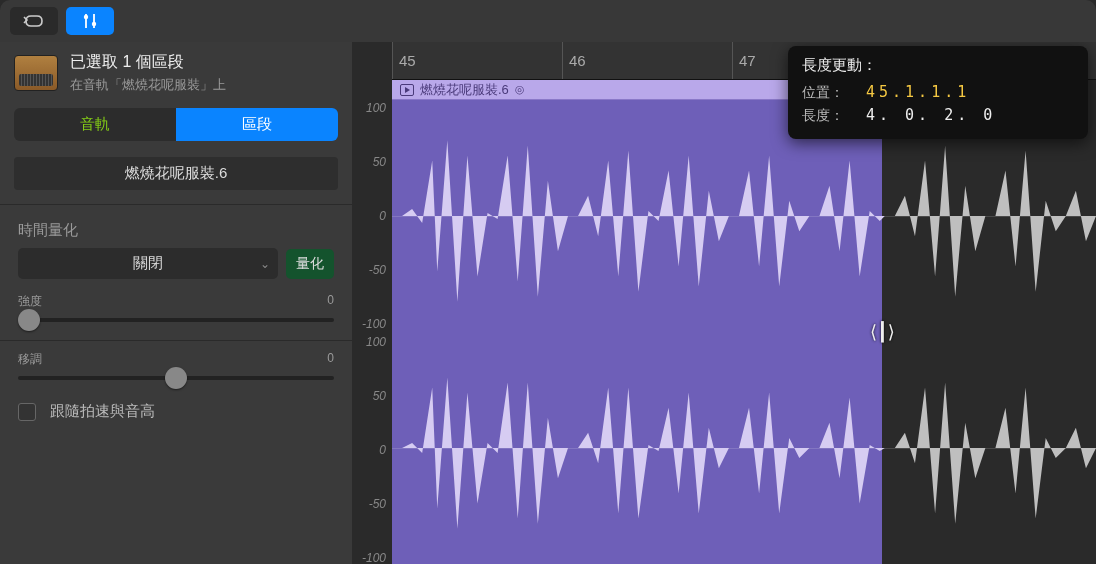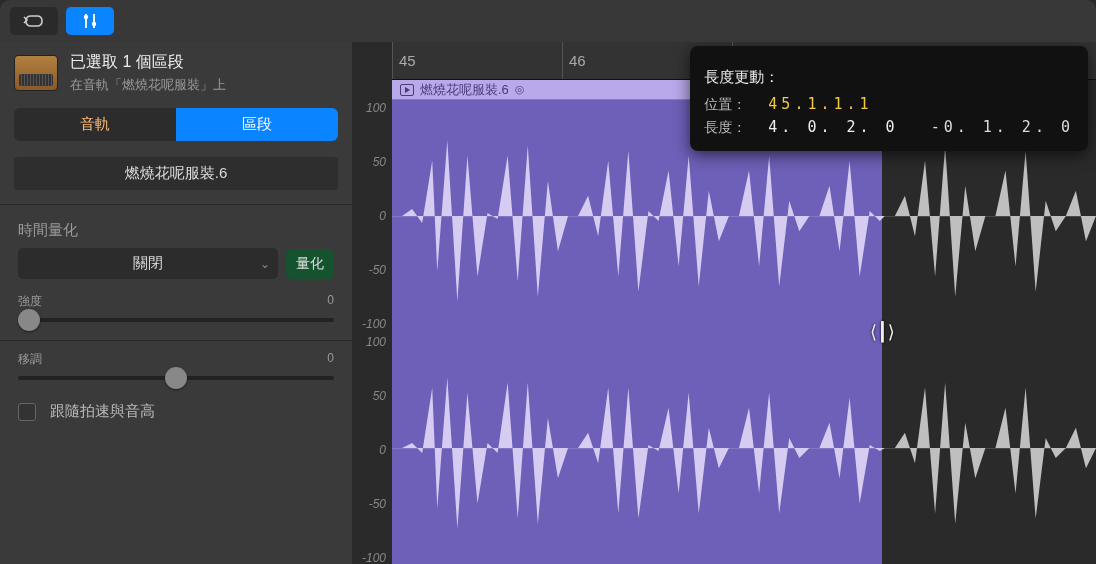--- a/index.html
+++ b/index.html
@@ -14,21 +14,21 @@
 
 
 .sidebar { width: 352px; background: #3a3a3a; display: flex; flex-direction: column; }
 .header-row { display: flex; align-items: center; padding: 10px 14px 8px 14px; gap: 12px; }
 .amp-icon { width: 44px; height: 36px; background: linear-gradient(#b08040,#8a5a28); border-radius: 4px; position: relative; border:1px solid #222; }
 .amp-icon::after{content:"";position:absolute;left:4px;right:4px;top:18px;bottom:4px;background:repeating-linear-gradient(90deg,#333 0 2px,#555 2px 3px);border-radius:2px;}
 .header-text .title { color: #eee; font-size: 16px; font-weight: 500; }
 .header-text .sub { color: #9a9a9a; font-size: 13px; margin-top: 3px; }
 
 .tab-row { display: flex; padding: 6px 14px; gap: 0; }
-.tab { flex: 1; text-align: center; padding: 7px 0; font-size: 15px; background: #2c2c2c; color: #fdba74; cursor: pointer; }
+.tab { flex: 1; text-align: center; padding: 7px 0; font-size: 15px; background: #2c2c2c; color: #84cc16; cursor: pointer; }
 .tab:first-child { border-radius: 6px 0 0 6px; }
 .tab:last-child { border-radius: 0 6px 6px 0; }
 .tab.active { background: #0a84ff; color: #fff; }
 
 .region-name { margin: 10px 14px 8px 14px; background: #2e2e2e; text-align: center; padding: 7px 0; color: #ddd; font-size: 15px; border-radius: 4px; }
 
 .row { display: flex; align-items: center; padding: 10px 18px; color: #bbb; font-size: 15px; }
 .checkbox { width: 18px; height: 18px; border: 1px solid #666; border-radius: 3px; margin-right: 14px; background:#333; }
 
 .section-divider { height: 1px; background: #2a2a2a; margin: 6px 0; }
@@ -64,21 +64,21 @@
 .channel.top { top:0; height:50%; }
 .channel.bot { top:50%; height:50%; }
 .midline { position:absolute; left:0; right:0; top:50%; height:1px; background:rgba(255,255,255,.15); }
 
 svg.wave { position:absolute; left:0; top:0; width:100%; height:100%; }
 
 .resize-handle { position:absolute; top:50%; transform:translateY(-50%); color:#eee; font-size:18px; text-shadow:0 0 3px #000; pointer-events:none; }
 
 
 .tooltip { position:absolute; top:4px; right:8px; background:#111; border-radius:8px; padding:10px 14px 12px 14px; font-size:14px; min-width:300px; box-shadow:0 4px 16px rgba(0,0,0,.6); }
-.tooltip .tt-title { color:#eee; margin-bottom:6px; font-size:15px;margin-top:12px;}
+.tooltip .tt-title { color:#eee; margin-bottom:6px; font-size:15px;}
 .tooltip .tt-row { display:flex; gap:14px; align-items:baseline; padding:2px 0;}
 .tooltip .tt-key { color:#bbb; width:50px; }
 .tooltip .tt-val { font-family: ui-monospace, Menlo, monospace; letter-spacing:4px; font-size:15px;}
 .tooltip .yellow { color:#f5c842; }
 .tooltip .white { color:#eee; }
 .tooltip .delta { color:#ddd; margin-left:18px;}
 </style>
 </head>
 <body>
 
@@ -216,18 +216,17 @@
 
     <div class="tooltip">
       <div class="tt-title">長度更動：</div>
       <div class="tt-row">
         <span class="tt-key">位置：</span>
         <span class="tt-val yellow">45.1.1.1</span>
       </div>
       <div class="tt-row">
         <span class="tt-key">長度：</span>
         <span class="tt-val white">4. 0. 2. 0</span>
-        <span class="tt-val delta">-0. 1. 2. 0</span>
       </div>
     </div>
 
   </div>
 </div>
 
 </body></html>

